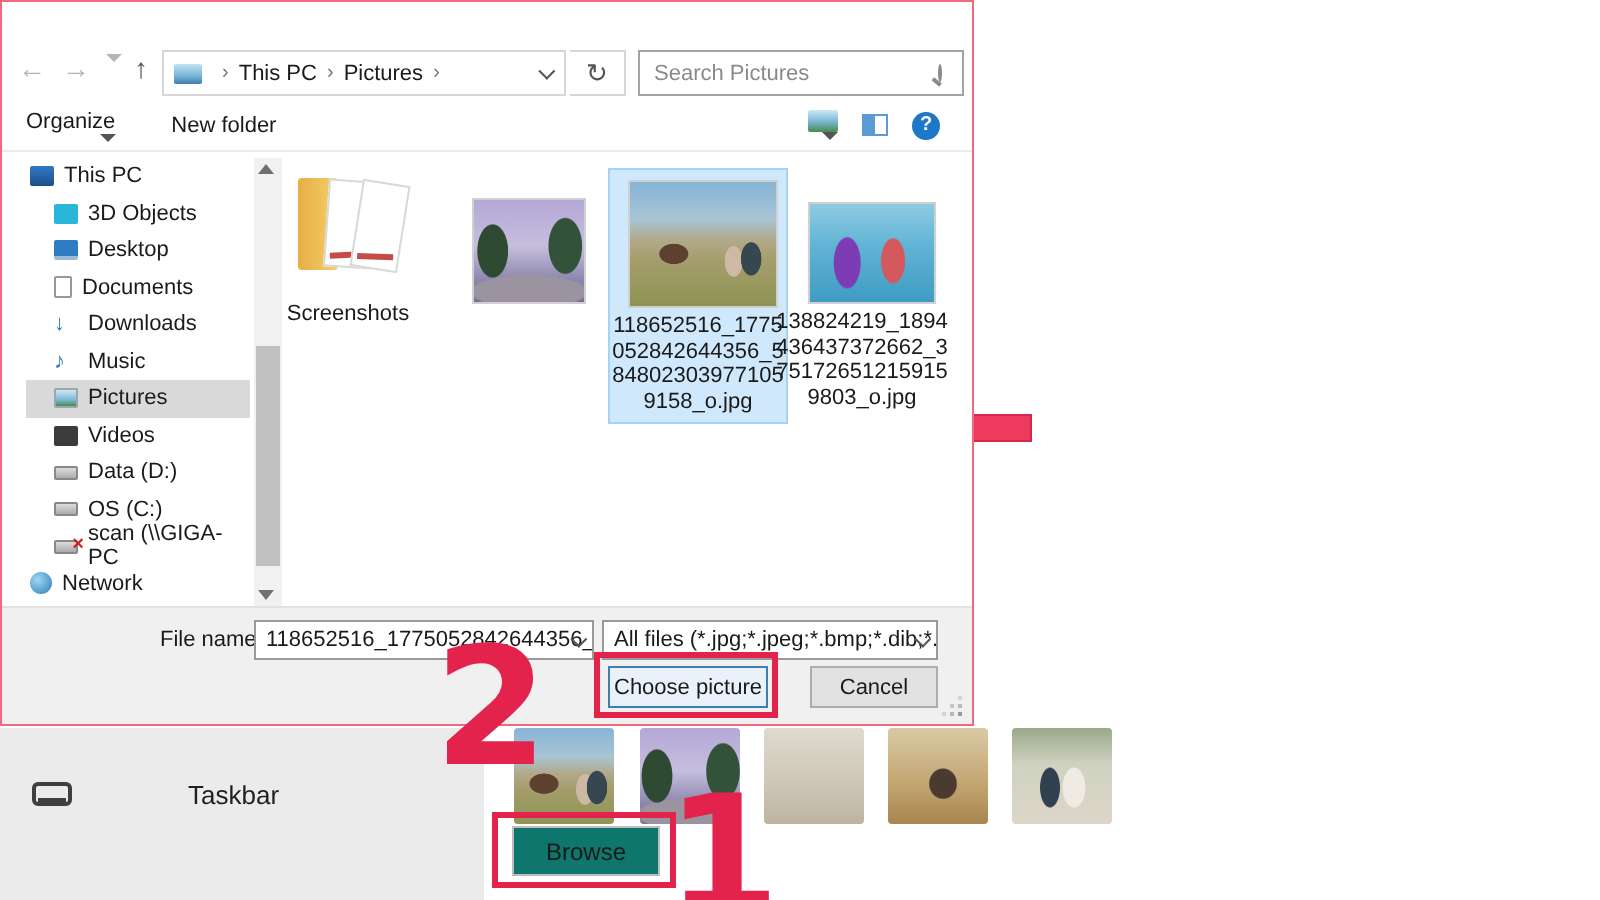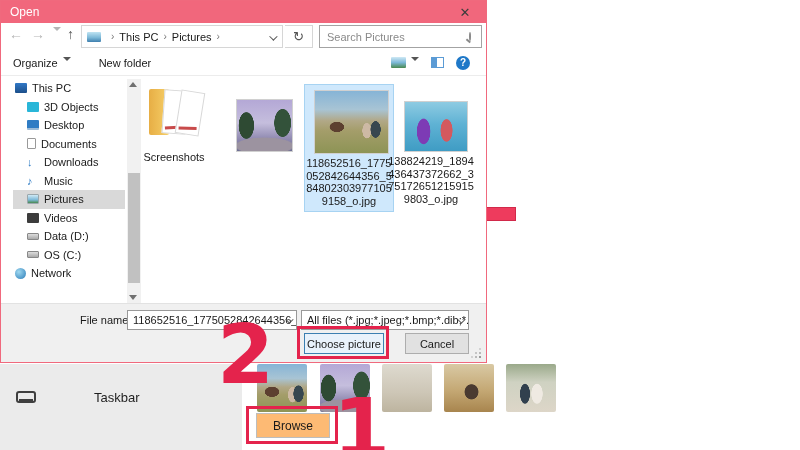--- a/index.html
+++ b/index.html
@@ -37,21 +37,21 @@
     linear-gradient(180deg, #8ecbe2 0%, #5fb2d4 45%, #3f9cc4 100%); }
   .ph-hall { background: linear-gradient(180deg,#dedacf 0%,#cdc6b6 60%,#bdb49f 100%); }
   .ph-bench { background:
     radial-gradient(ellipse 11px 12px at 55% 58%, #4a3a30 60%, transparent 66%),
     linear-gradient(180deg,#d9c9a4 0%,#c4a874 55%,#a8854e 100%); }
   .ph-walk { background:
     radial-gradient(ellipse 7px 14px at 38% 62%, #31404e 68%, transparent 74%),
     radial-gradient(ellipse 8px 14px at 62% 62%, #efeae2 68%, transparent 74%),
     linear-gradient(180deg,#9aa98a 0%,#cfd2c2 38%,#ddd6c8 100%); }
 
-  .browse-btn { left:256px; top:413px; width:74px; height:25px; background:#fdba74;
+  .browse-btn { left:256px; top:413px; width:74px; height:25px; background:#0f766e;
     border:1px solid #bdbdbd; font-size:12px; color:#1a1a1a;
     display:flex; align-items:center; justify-content:center; }
 
   
   .red-rect { border:3px solid #e4234c; background:transparent; z-index:40; }
   .rect-choose { left:297px; top:326px; width:92px; height:33px; }
   .rect-browse { left:246px; top:406px; width:92px; height:38px; }
   .annotation-num { z-index:41; color:#e4234c; font-weight:bold; font-size:82px; line-height:1;
     font-family:"DejaVu Sans", sans-serif; }
   .num-2 { left:217px; top:314px; }
@@ -83,21 +83,21 @@
   .search-box input { border:none; outline:none; flex:1; font-size:11px; color:#444;
     padding-left:7px; font-family:inherit; background:transparent; }
   .search-box input::placeholder { color:#8a8a8a; }
   .mag-icon { width:9px; height:9px; border:1.5px solid #8a8a8a; border-radius:50%;
     position:relative; margin-right:10px; }
   .mag-icon::after { content:""; position:absolute; left:-4px; top:7px; width:5px; height:1.5px;
     background:#8a8a8a; transform:rotate(40deg); }
 
   .toolbar { left:0; top:49px; width:485px; height:26px; background:#fff;
     border-bottom:1px solid #ececec; display:flex; align-items:center; }
-  .tb-item { font-size:11px; color:#1a1a1a; display:flex; align-items:flex-start; }
+  .tb-item { font-size:11px; color:#1a1a1a; display:flex; align-items:flex-end;flex-direction:column; }
   .tb-organize { margin-left:12px; }
   .tb-newfolder { margin-left:28px; }
   .caret-down { width:0; height:0; border-left:4px solid transparent; border-right:4px solid transparent;
     border-top:4px solid #555; margin-left:5px; }
   .tb-right { position:absolute; right:16px; display:flex; align-items:center; gap:12px; }
   .view-icon { width:15px; height:11px; border-radius:1px;
     background:linear-gradient(180deg,#cfe9f5 0%,#7db9d8 50%,#49894f 100%); }
   .pane-icon { width:13px; height:11px; border:1px solid #5b9bd5; background:
     linear-gradient(90deg,#5b9bd5 0 50%, #fff 50% 100%); }
   .help-icon { width:14px; height:14px; border-radius:50%; background:#1e78c8; color:#fff;
@@ -172,24 +172,20 @@
 <div class="abs bg-thumb ph-trees" style="left:320px"></div>
 <div class="abs bg-thumb ph-hall" style="left:382px"></div>
 <div class="abs bg-thumb ph-bench" style="left:444px"></div>
 <div class="abs bg-thumb ph-walk" style="left:506px"></div>
 
 <div class="abs browse-btn">Browse</div>
 <div class="abs red-fragment"></div>
 
 <div class="abs dialog">
 
-  <div class="abs titlebar">
-    <span class="title-text">Open</span>
-    <span class="close-x">✕</span>
-  </div>
 
   <div class="abs navbar">
     <span class="nav-arrow" style="left:8px">←</span>
     <span class="nav-arrow" style="left:30px">→</span>
     <span class="nav-arrow" style="left:52px;top:8px"><span class="caret-down" style="border-top-color:#b5b5b5;margin-left:0"></span></span>
     <span class="nav-arrow nav-up" style="left:66px">↑</span>
 
     <div class="crumb-box">
       <span class="crumb-pic-icon"></span>
       <span class="crumb-sep">›</span>
@@ -258,20 +254,24 @@
       <span>Videos</span>
     </div>
     <div class="srow lvl1">
       <span class="ic ic-drive"></span>
       <span>Data (D:)</span>
     </div>
     <div class="srow lvl1">
       <span class="ic ic-drive"></span>
       <span>OS (C:)</span>
     </div>
+    <div class="srow lvl1">
+      <span class="ic ic-drive ic-scan"></span>
+      <span>scan (\\GIGA-PC</span>
+    </div>
     <div class="srow lvl0">
       <span class="ic ic-network"></span>
       <span>Network</span>
     </div>
   </div>
   <div class="abs scrollbar">
     <span class="sb-arrow sb-up"></span>
     <span class="sb-thumb"></span>
     <span class="sb-arrow sb-down"></span>
   </div>

